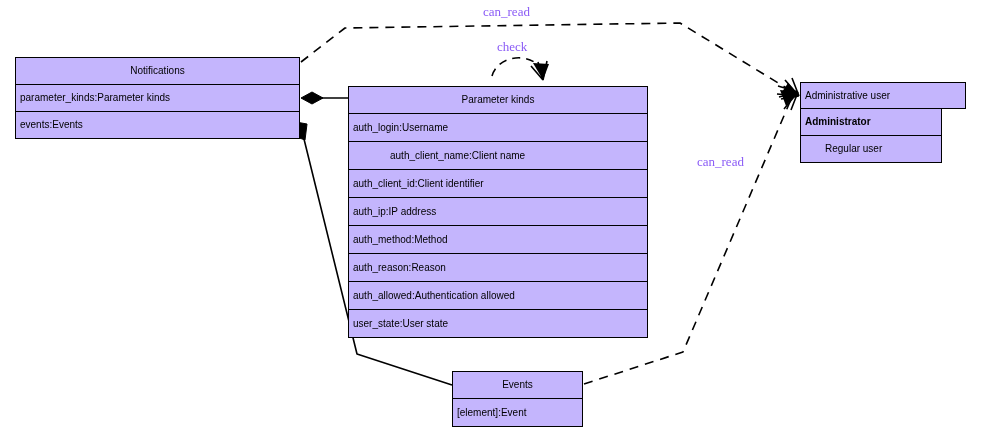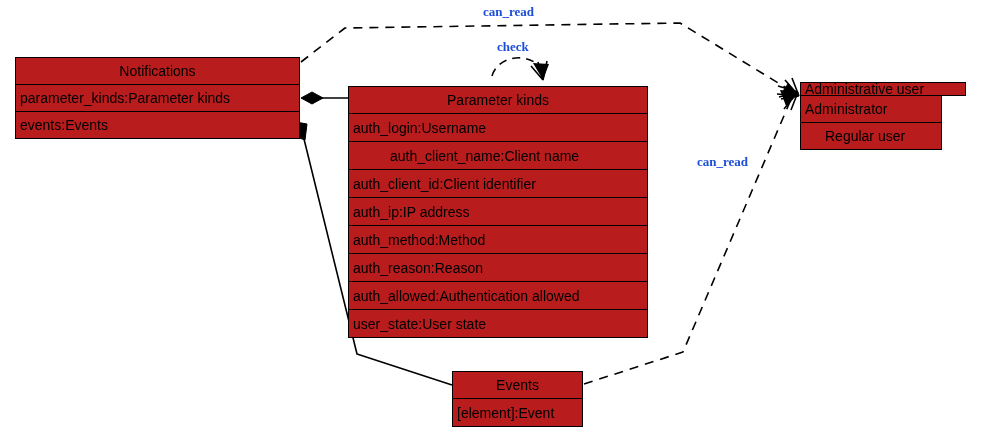--- a/index.html
+++ b/index.html
@@ -24,23 +24,23 @@
     height: 440px;
     pointer-events: none;
   }
   .node {
     position: absolute;
     box-sizing: border-box;
   }
   .cell {
     box-sizing: border-box;
     border: 1px solid #000000;
-    background: #b91c1c;
+    background: #c4b5fd;
     font-family: "Liberation Sans", sans-serif;
-    font-size: 14px;
+    font-size: 10px;
     color: #000000;
     line-height: 1;
     display: flex;
     align-items: center;
     white-space: nowrap;
     overflow: visible;
   }
   .cell.title {
     justify-content: center;
   }
@@ -49,24 +49,23 @@
     padding-left: 4px;
     text-align: right;
   }
   .cell + .cell {
     border-top: none;
   }
   .edge-label {
     position: absolute;
     font-family: "Liberation Serif", serif;
     font-size: 13px;
-    color: #1d4ed8;
+    color: #8b5cf6;
     white-space: nowrap;
     line-height: 1;
-    font-weight: bold;
   }
 </style>
 </head>
 <body>
 
 <div id="canvas">
 
   <svg id="edge-layer" width="981" height="440" viewBox="0 0 981 440" xmlns="http://www.w3.org/2000/svg">
 
     <path d="M 301,62 L 345,28 L 680,23 L 793,92" fill="none" stroke="#000000" stroke-width="1.6" stroke-dasharray="9,7" stroke-linejoin="round"></path>
@@ -101,22 +100,22 @@
     <div class="cell attr" style="height:28px;padding-left:41px;">auth_client_name:Client name</div>
     <div class="cell attr" style="height:28px;">auth_client_id:Client identifier</div>
     <div class="cell attr" style="height:28px;">auth_ip:IP address</div>
     <div class="cell attr" style="height:28px;">auth_method:Method</div>
     <div class="cell attr" style="height:28px;">auth_reason:Reason</div>
     <div class="cell attr" style="height:28px;">auth_allowed:Authentication allowed</div>
     <div class="cell attr" style="height:28px;">user_state:User state</div>
   </div>
 
   <div class="node" style="left:800px; top:82px; width:166px;">
-    <div class="cell attr" style="height:14px; width:166px;">Administrative user</div>
-    <div class="cell attr" style="height:27px; width:142px;">Administrator</div>
+    <div class="cell attr" style="height:27px; width:166px;">Administrative user</div>
+    <div class="cell attr" style="height:27px; width:142px;font-weight:bold;">Administrator</div>
     <div class="cell attr" style="height:27px; width:142px;padding-left:24px;">Regular user</div>
   </div>
 
   <div class="node" style="left:452px; top:371px; width:131px;border-radius:19px;">
     <div class="cell title" style="height:28px;">Events</div>
     <div class="cell attr" style="height:28px;">[element]:Event</div>
   </div>
 
   <div class="edge-label" style="left:483px; top:5px;">can_read</div>
 

